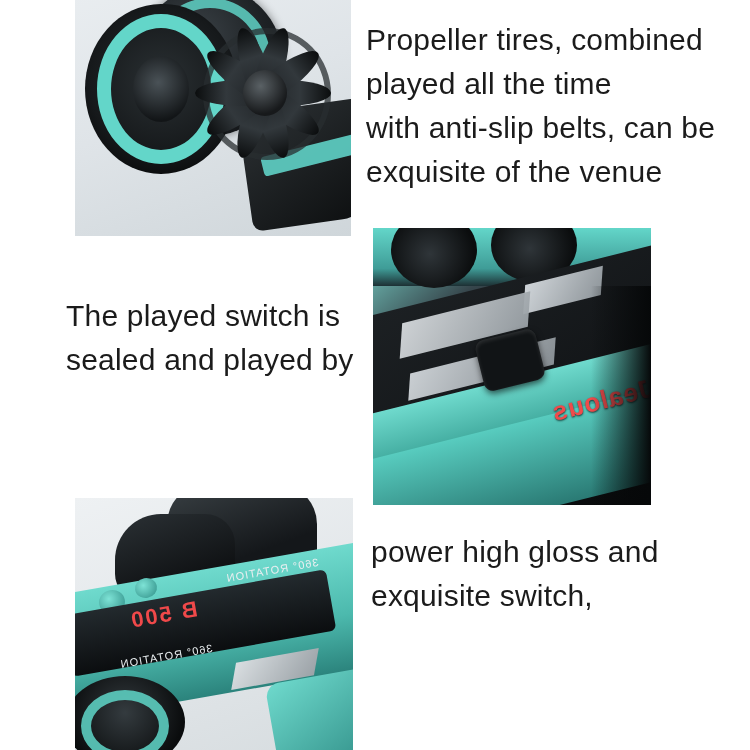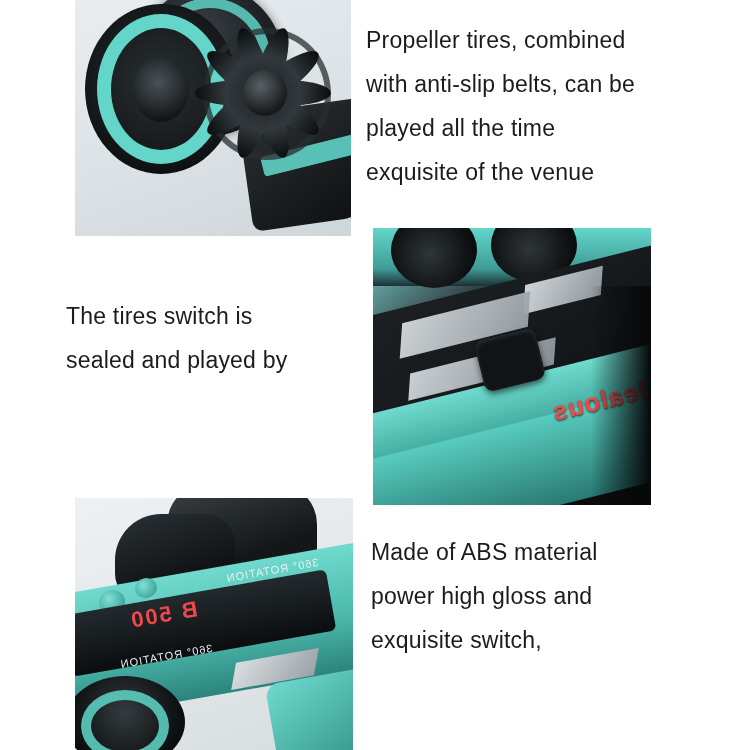--- a/index.html
+++ b/index.html
@@ -18,21 +18,21 @@
     position: relative;
     width: 750px;
     height: 750px;
     background: #ffffff;
   }
 
   
   .text-block {
     position: absolute;
     color: #1b1b1b;
-    font-size: 23px;
+    font-size: 30px;
     line-height: 44px;
     letter-spacing: 0.2px;
     font-family: "Liberation Sans", sans-serif;
   }
 
   
   .photo {
     position: absolute;
     overflow: hidden;
     background: #f2f4f5;
@@ -374,27 +374,27 @@
       <div class="blade" style="transform:rotate(216deg)"></div>
       <div class="blade" style="transform:rotate(252deg)"></div>
       <div class="blade" style="transform:rotate(288deg)"></div>
       <div class="blade" style="transform:rotate(324deg)"></div>
       <div class="prop-hub"></div>
     </div>
   </div>
 
   <div class="text-block" id="text-propeller">
     <span class="text-line">Propeller tires, combined</span>
+    <span class="text-line">played all the time</span>
     <span class="text-line">with anti-slip belts, can be</span>
-    <span class="text-line">played all the time</span>
     <span class="text-line">exquisite of the venue</span>
   </div>
 
   <div class="text-block" id="text-switch">
-    <span class="text-line">The tires switch is</span>
+    <span class="text-line">The played switch is</span>
     <span class="text-line">sealed and played by</span>
   </div>
 
   <div class="photo" id="photo-switch">
     <div class="top-teal"></div>
     <div class="wheel-a"></div>
     <div class="wheel-b"></div>
     <div class="panel"></div>
     <div class="silver-2"></div>
     <div class="silver-1"></div>
@@ -416,18 +416,17 @@
     <div class="red-text">B 500</div>
     <div class="rot-text-a">360° ROTATION</div>
     <div class="rot-text-b">360° ROTATION</div>
     <div class="silver-a"></div>
     <div class="teal-nose"></div>
     <div class="wheel-front"></div>
     <div class="wheel-front-rim"></div>
   </div>
 
   <div class="text-block" id="text-abs">
-    <span class="text-line">Made of ABS material</span>
     <span class="text-line">power high gloss and</span>
     <span class="text-line">exquisite switch,</span>
   </div>
 
 </div>
 
 </body></html>

